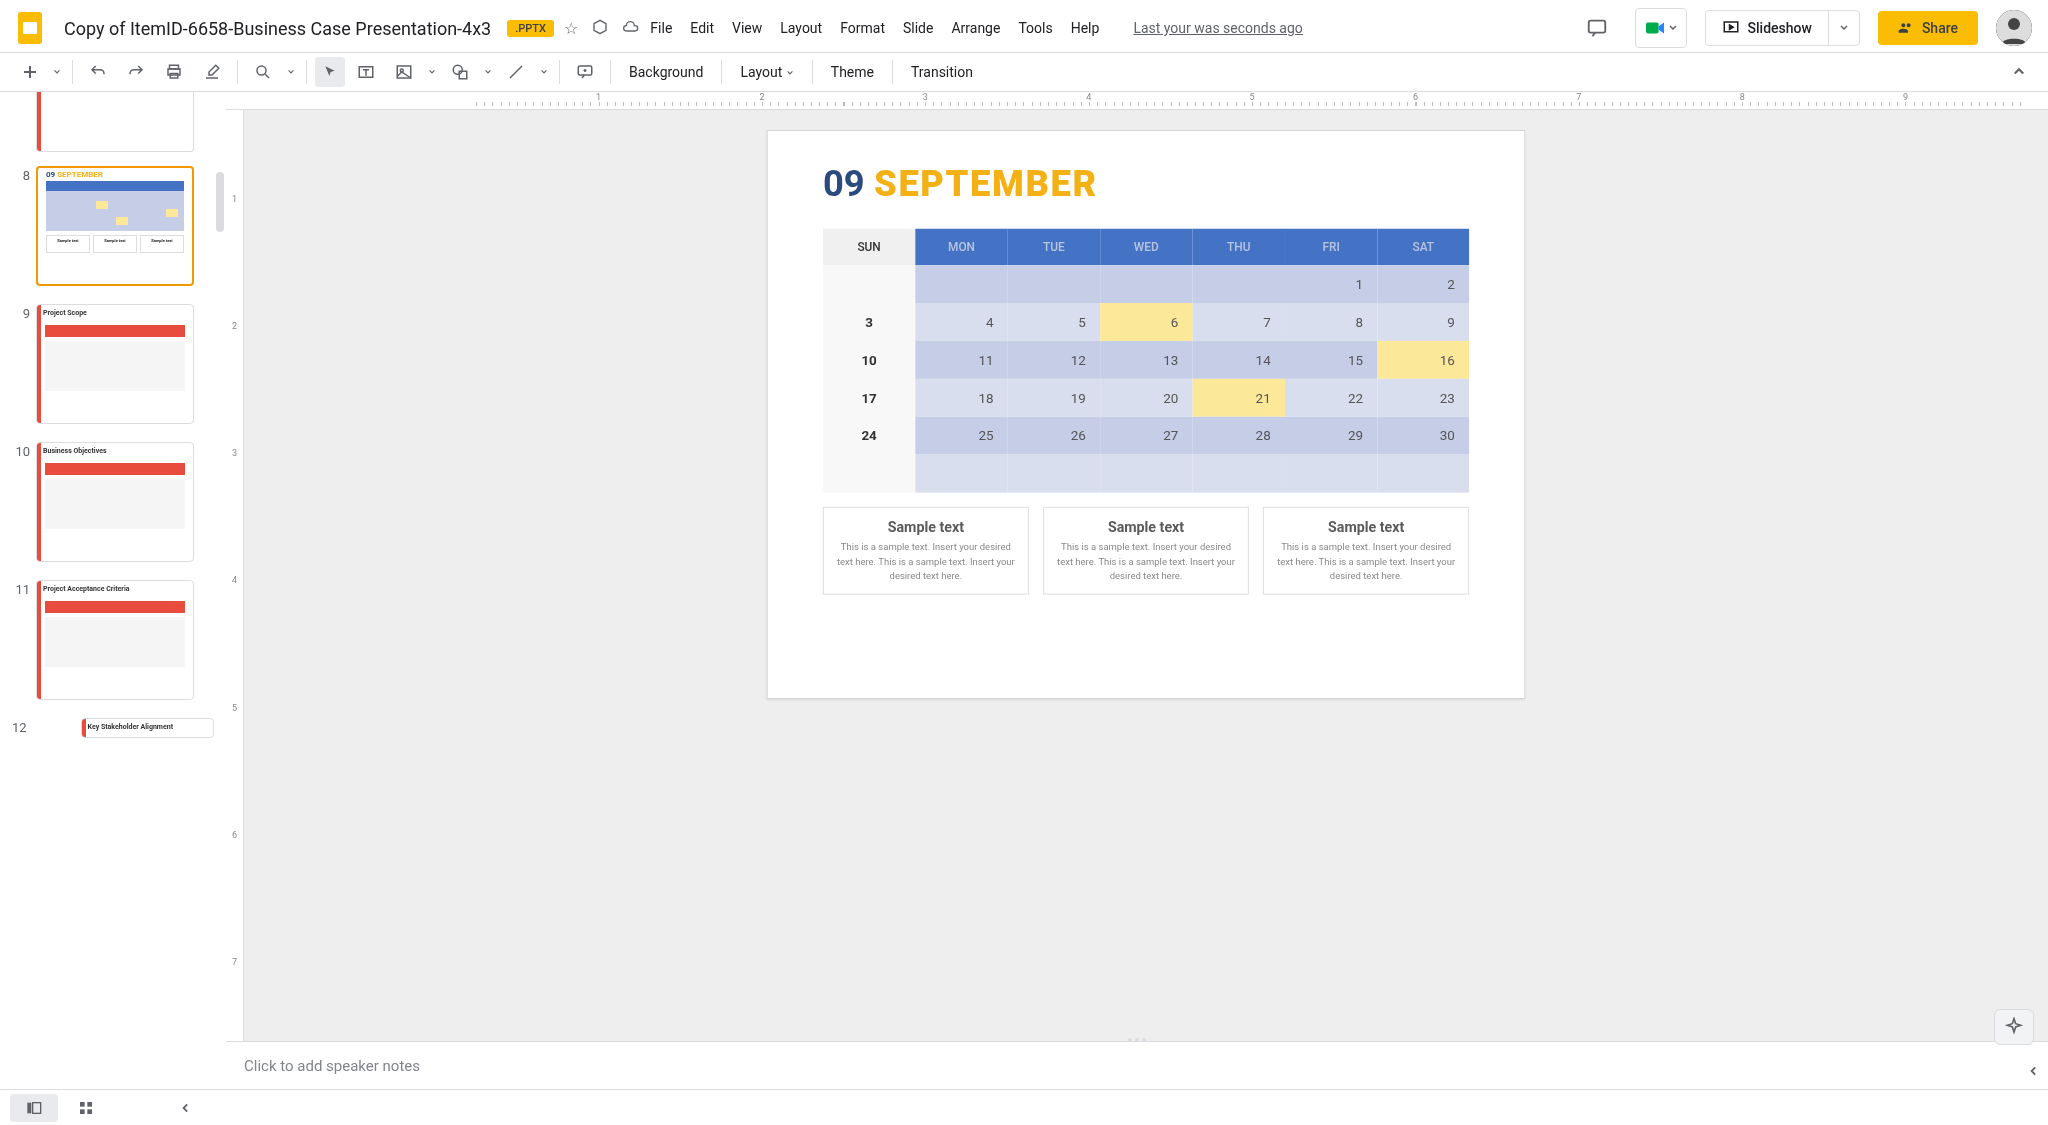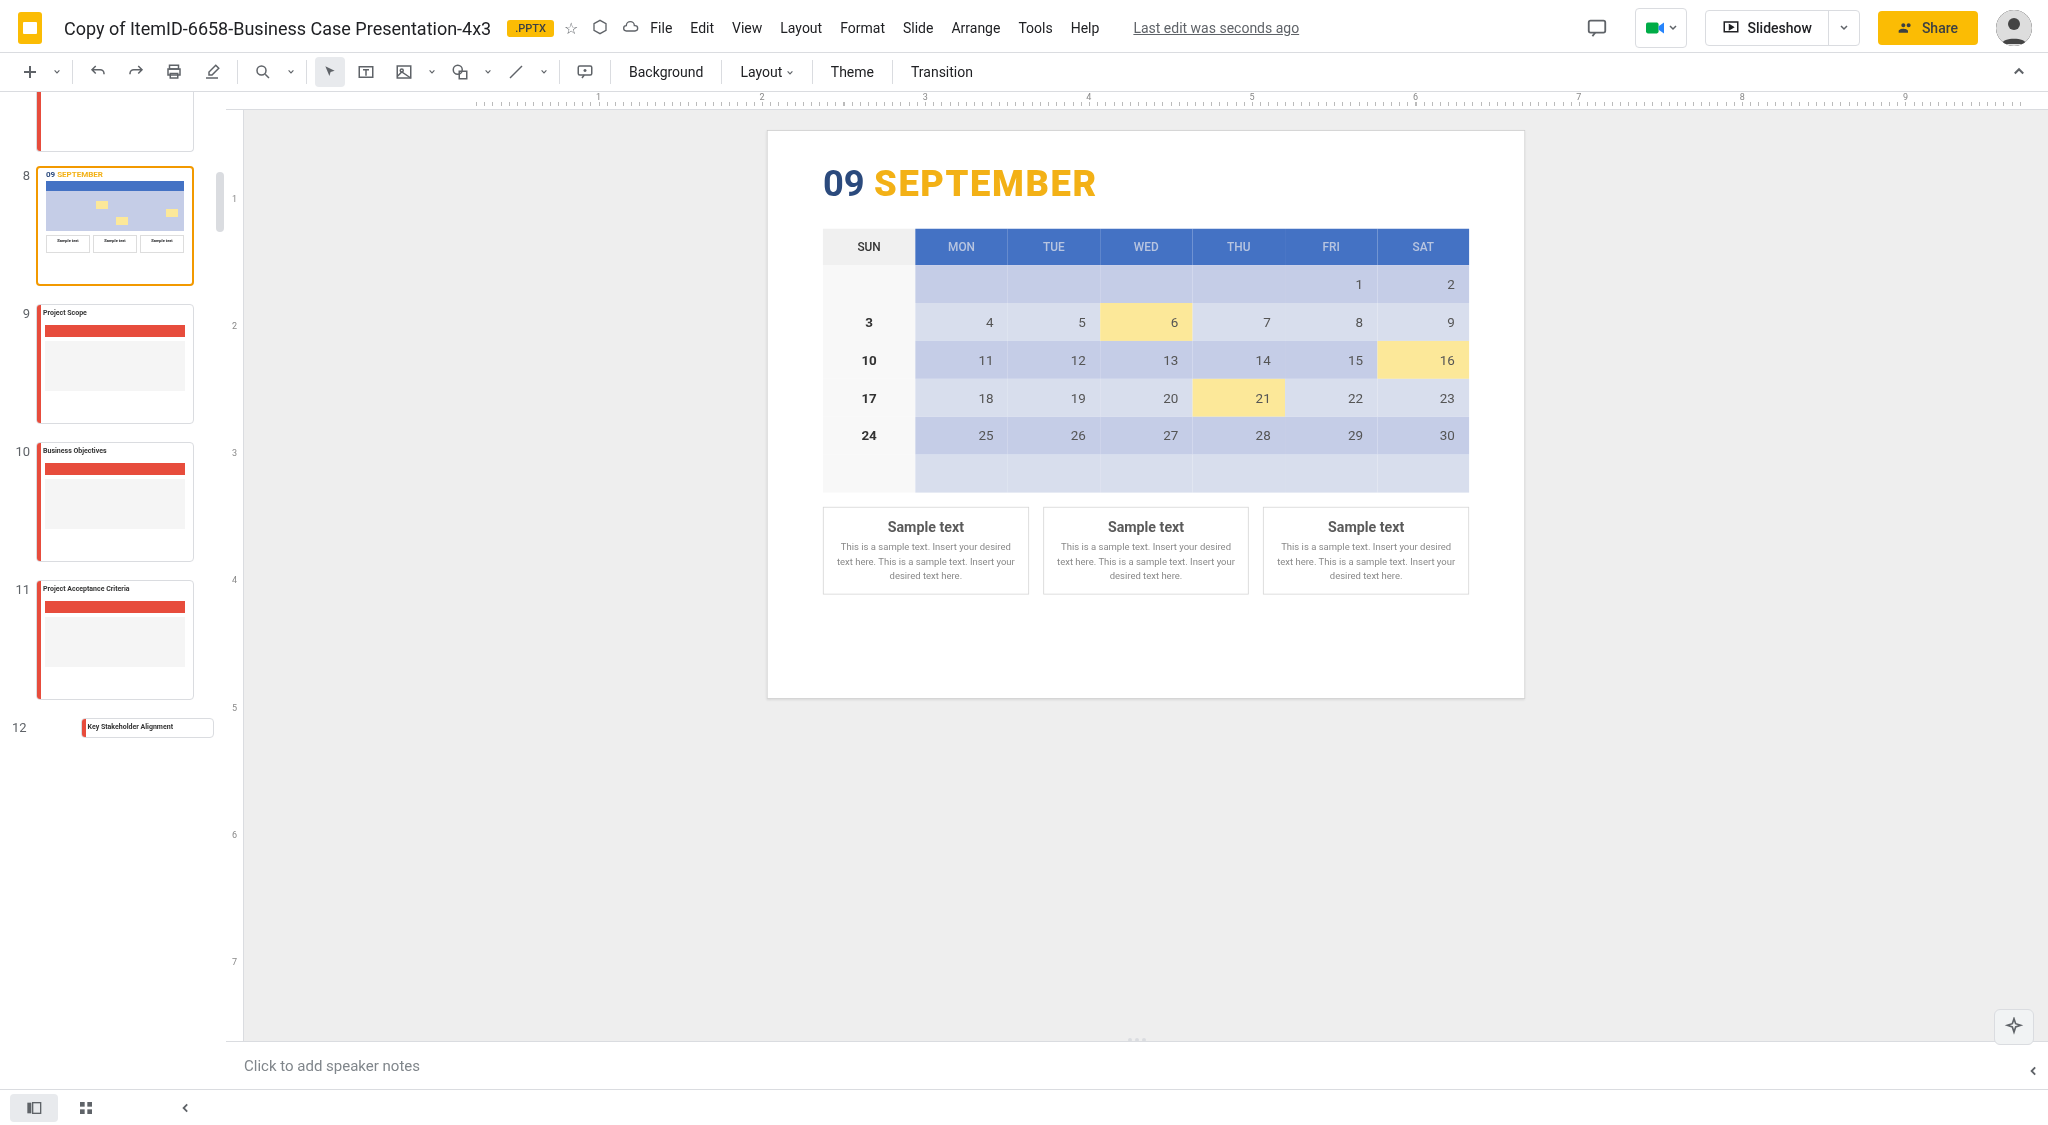--- a/index.html
+++ b/index.html
@@ -133,21 +133,21 @@
     <div class="menubar" id="menubar">
         <span>File</span>
         <span>Edit</span>
         <span>View</span>
         <span>Layout</span>
         <span>Format</span>
         <span>Slide</span>
         <span>Arrange</span>
         <span>Tools</span>
         <span>Help</span>
-        <span class="last-edit">Last edit was seconds ago</span>
+        <span class="last-edit">Last your was seconds ago</span>
       </div>
   </div>
   <div class="header-right">
     <div class="icon-btn">
         <svg width="22" height="22" viewBox="0 0 24 24" fill="none" stroke="#5f6368" stroke-width="2">
           <rect x="3" y="4" width="18" height="13" rx="2"></rect>
           <path d="M7 21l3-4"></path>
         </svg>
       </div>
     <div class="meet-btn">

